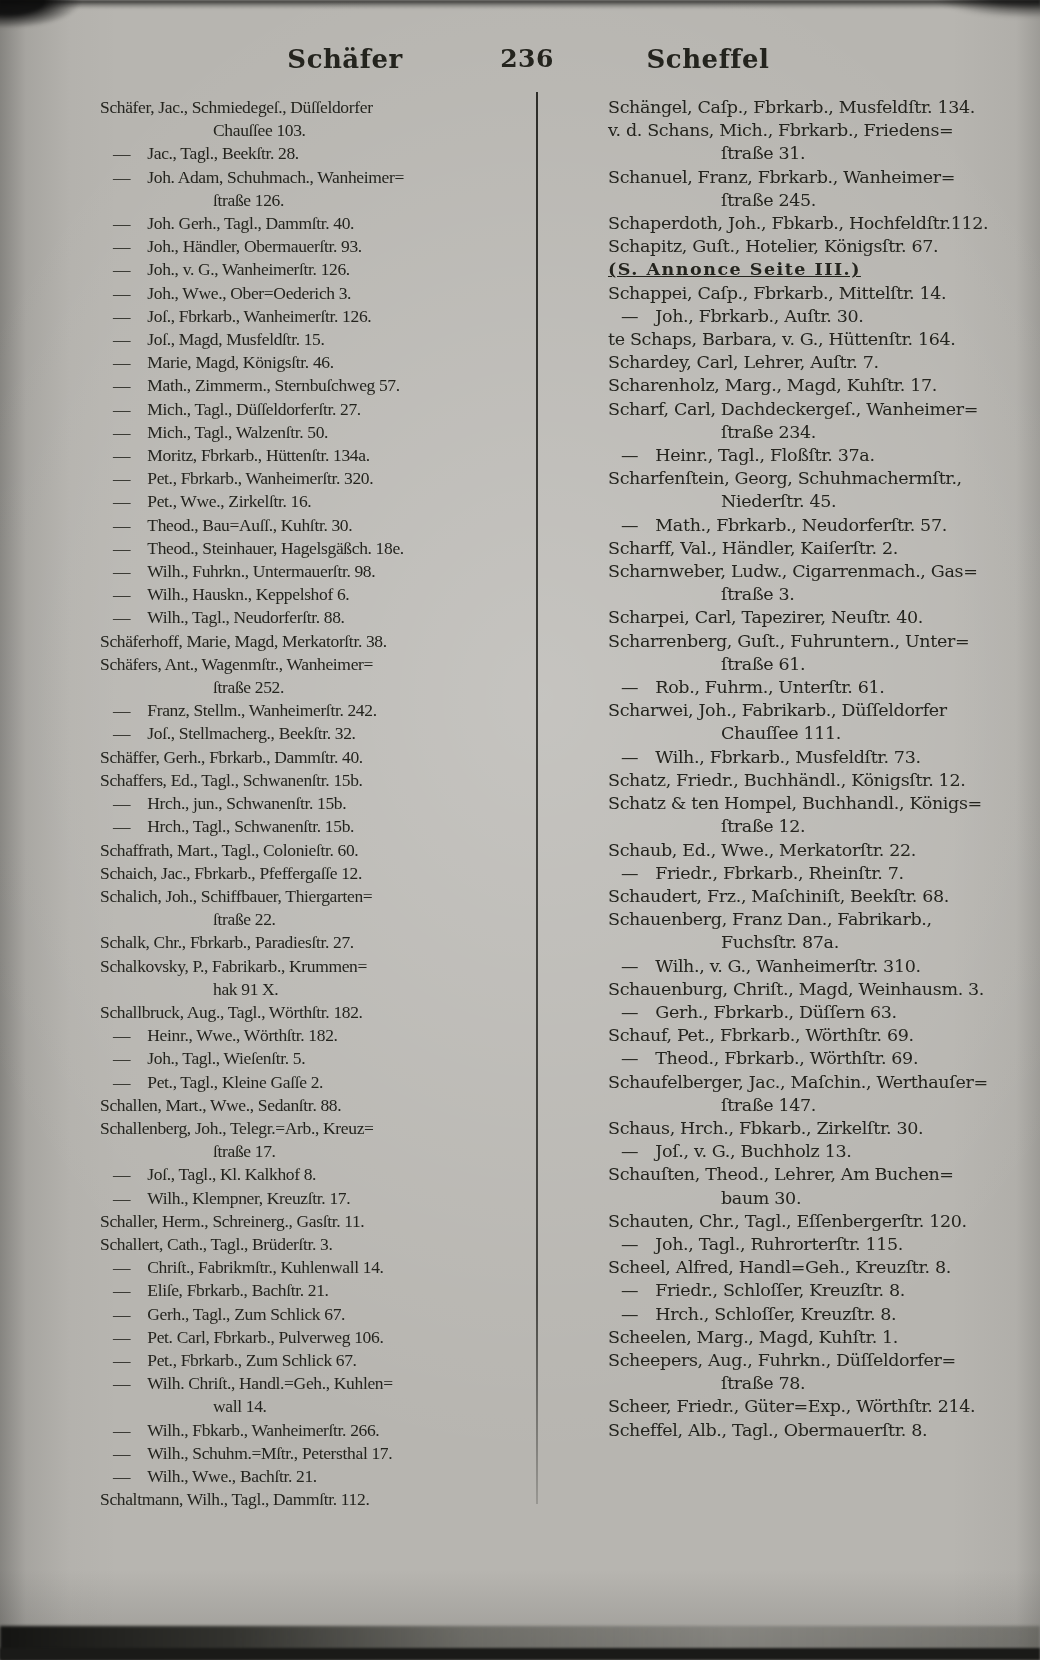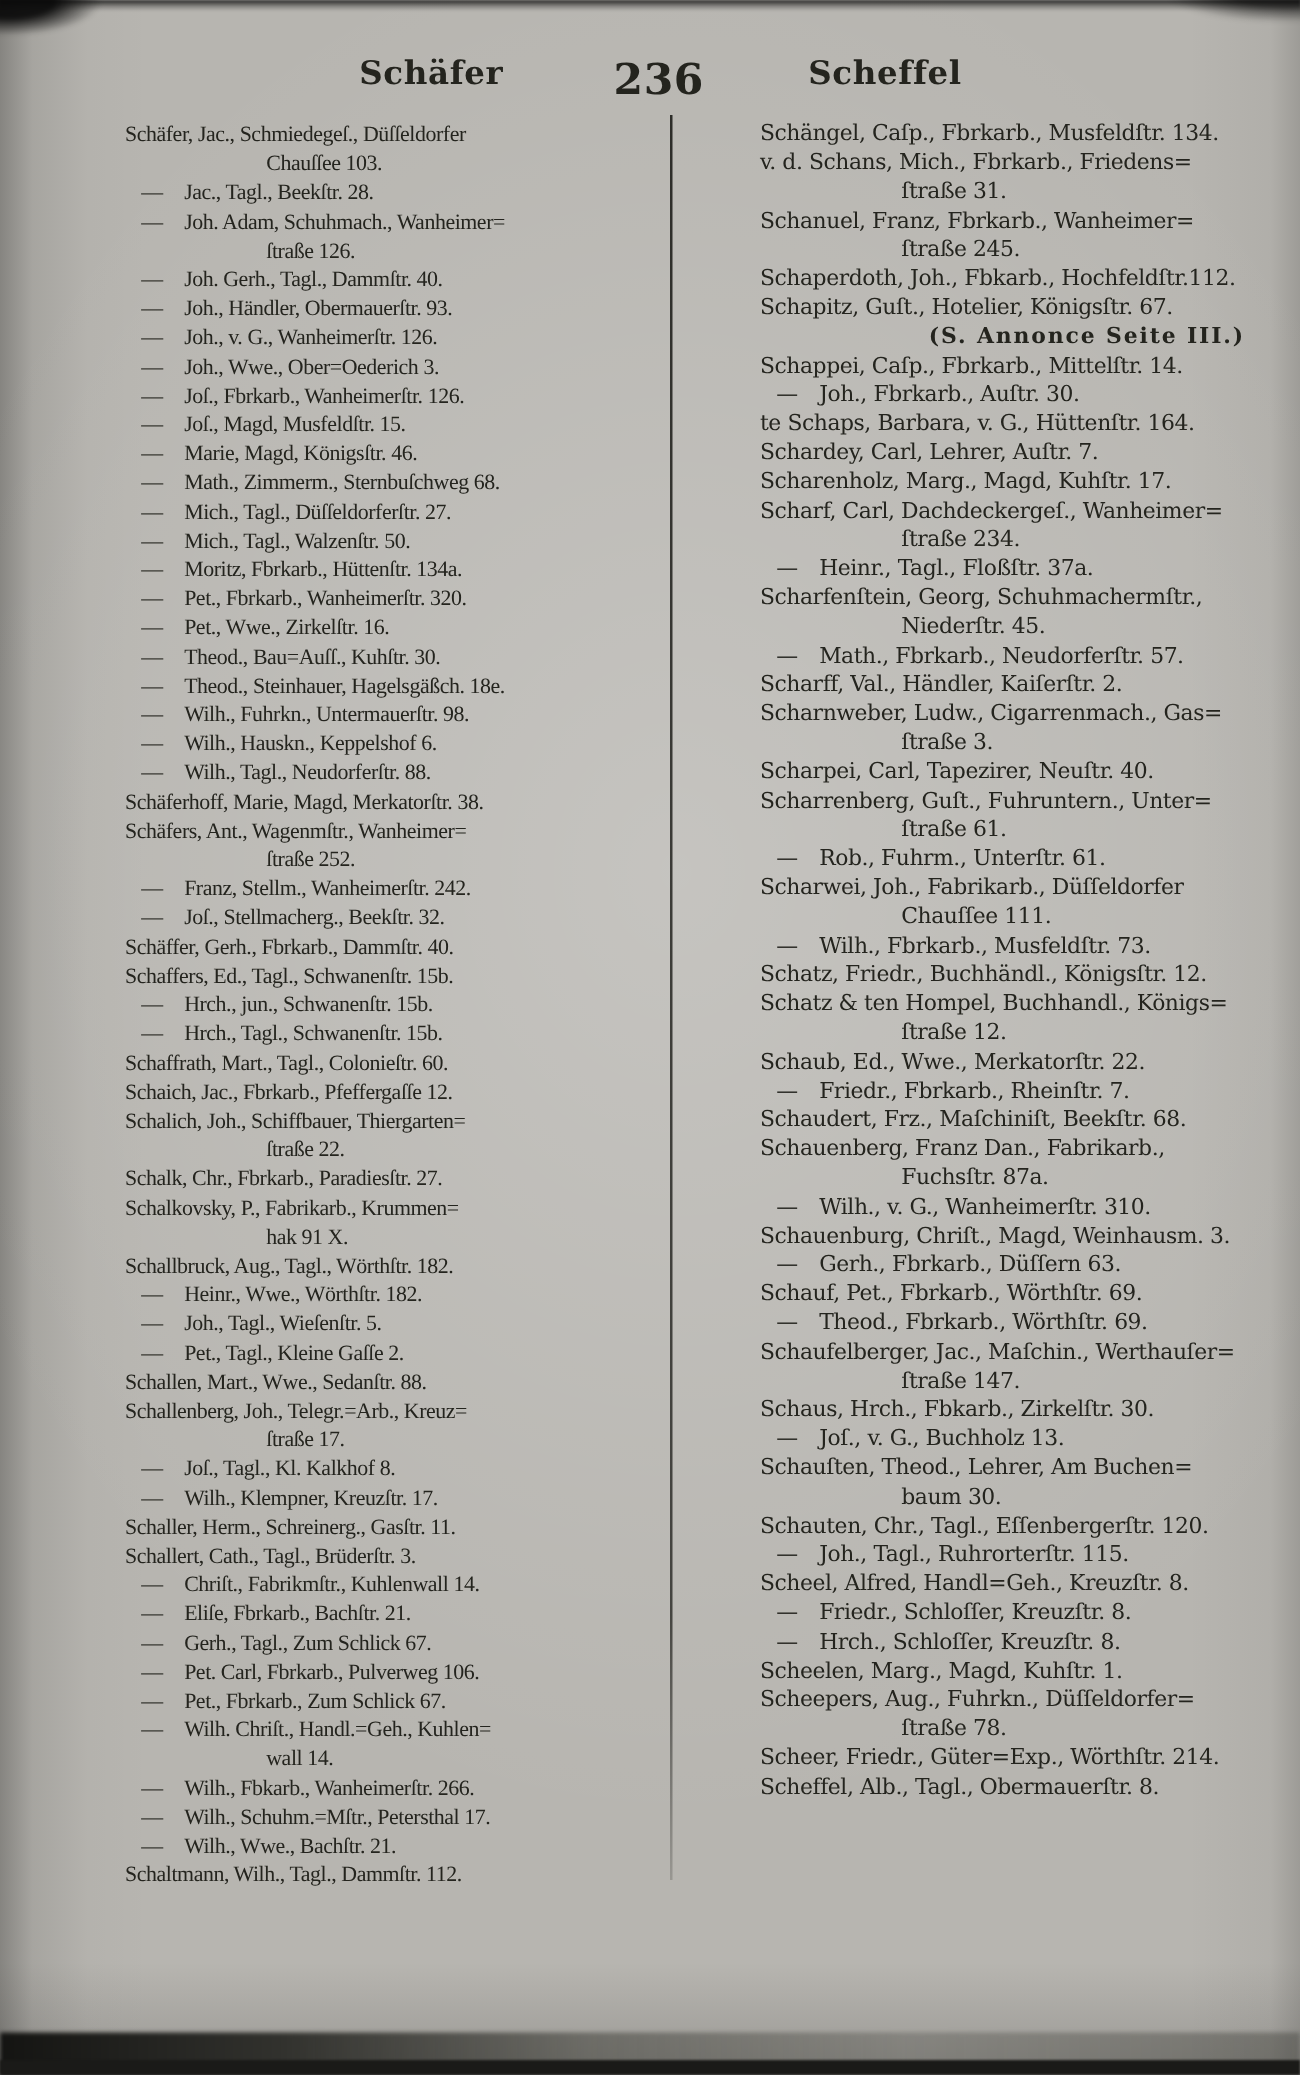--- a/index.html
+++ b/index.html
@@ -41,21 +41,21 @@
     position: absolute; left: 0; right: 0; top: 1648px; height: 12px;
     background: #1a1a18; filter: blur(1px);
   }
 
   .running-head {
     position: absolute; top: 44px; left: 0; width: 872px; height: 34px;
     font-weight: bold; font-size: 26px; letter-spacing: 0.5px;
   }
   .running-head .head-item { position: absolute; transform: translateX(-50%); white-space: nowrap; }
   .head-left  { left: 345px; }
-  .head-page  { left: 527px; font-size: 34px; }
+  .head-page  { left: 527px; font-size: 25px; }
   .head-right { left: 708px; }
 
   .column {
     position: absolute; top: 96px;
     font-size: 17.5px; line-height: 23.2px;
     letter-spacing: -0.35px;
     text-rendering: optimizeLegibility;
   }
   .col-left  { left: 100px; width: 438px; font-family: Liberation Serif, serif; }
   .col-right { left: 588px; width: 418px; margin-left: 20px; }
@@ -63,23 +63,24 @@
   .divider {
     position: absolute; left: 536px; top: 92px; height: 1412px; width: 2px;
     background: linear-gradient(180deg, rgba(30,30,26,0.9), rgba(30,30,26,0.75) 85%, rgba(30,30,26,0.2));
   }
 
   .entry { margin: 0; }
   .entry .line { white-space: nowrap; }
   .entry .line.cont { padding-left: 113px; }
   .entry .line.dash { padding-left: 13px; }
   .entry.annonce {
-    text-align: right; font-weight: bold;
+    text-align: left; font-weight: bold;
     font-family: "DejaVu Serif", serif;
     letter-spacing: 1.5px;
+    text-decoration: underline;
   }
   .entry.annonce .line { white-space: nowrap; padding-right: 30px; }
 </style>
 </head>
 <body>
 
 <div>
 
   <div class="edge-top"></div>
   <div class="corner-blob"></div>
@@ -120,21 +121,21 @@
       <div class="entry">
         <div class="line dash">— Joſ., Fbrkarb., Wanheimerſtr. 126.</div>
       </div>
       <div class="entry">
         <div class="line dash">— Joſ., Magd, Musfeldſtr. 15.</div>
       </div>
       <div class="entry">
         <div class="line dash">— Marie, Magd, Königsſtr. 46.</div>
       </div>
       <div class="entry">
-        <div class="line dash">— Math., Zimmerm., Sternbuſchweg 68.</div>
+        <div class="line dash">— Math., Zimmerm., Sternbuſchweg 57.</div>
       </div>
       <div class="entry">
         <div class="line dash">— Mich., Tagl., Düſſeldorferſtr. 27.</div>
       </div>
       <div class="entry">
         <div class="line dash">— Mich., Tagl., Walzenſtr. 50.</div>
       </div>
       <div class="entry">
         <div class="line dash">— Moritz, Fbrkarb., Hüttenſtr. 134a.</div>
       </div>

